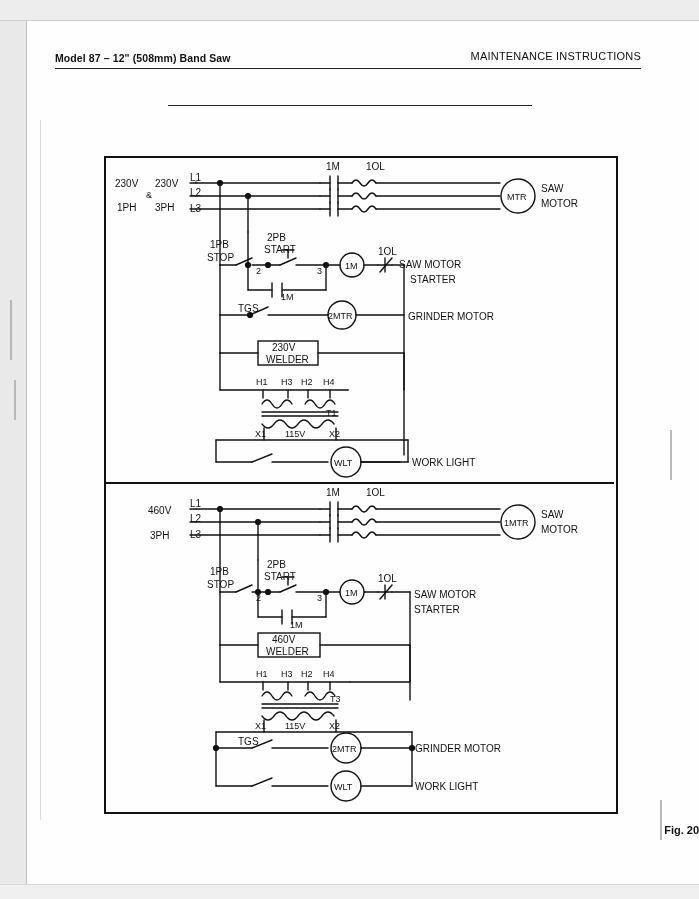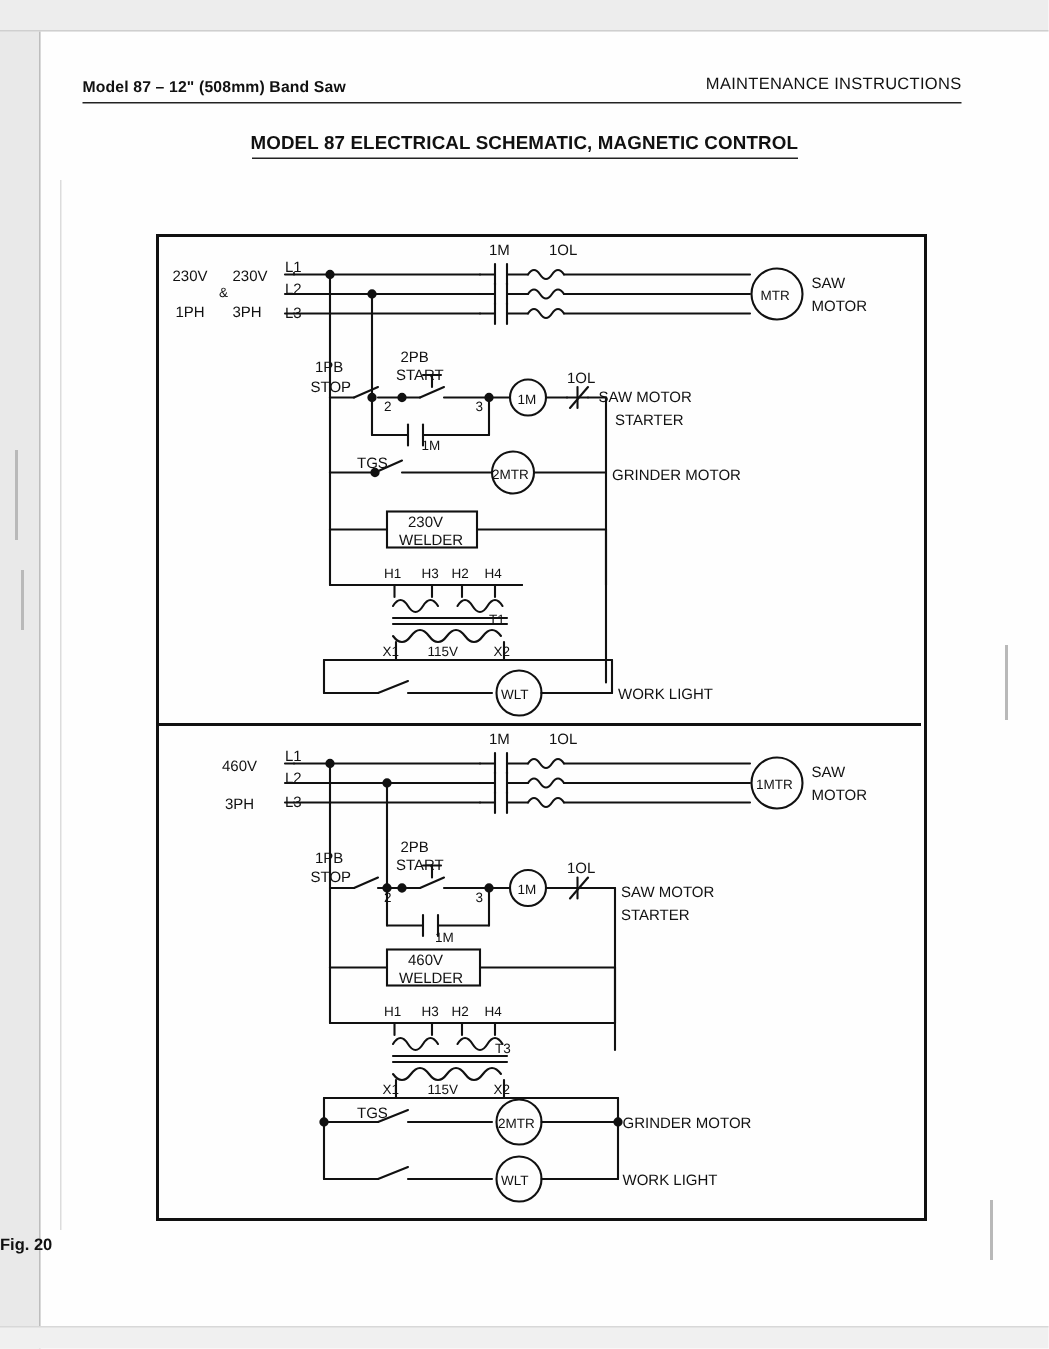--- a/index.html
+++ b/index.html
@@ -14,21 +14,21 @@
   .hdr-left{position:absolute;left:55px;top:52px;font-size:10.5px;font-weight:bold;color:#111;letter-spacing:0.1px;}
   .hdr-right{position:absolute;right:58px;top:50px;font-size:11px;font-weight:normal;color:#111;letter-spacing:0.2px;}
   .hdr-rule{position:absolute;left:55px;top:68px;width:586px;height:1px;background:#222;}
 
   .title{position:absolute;left:0;top:88px;width:699px;text-align:center;font-size:12.5px;font-weight:bold;color:#111;letter-spacing:0.1px;}
   .title-u{position:absolute;left:168px;top:105px;width:364px;height:1px;background:#222;}
 
   .frame{position:absolute;left:104px;top:156px;width:510px;height:654px;border:2px solid #111;}
   .frame-div{position:absolute;left:104px;top:482px;width:510px;height:2px;background:#111;}
 
-  .fig{position:absolute;left:0;top:824px;width:699px;text-align:left;font-size:11px;font-weight:bold;color:#111;}
+  .fig{position:absolute;left:0;top:824px;width:699px;text-align:right;font-size:11px;font-weight:bold;color:#111;}
   .pageno{position:absolute;left:0;top:880px;width:699px;text-align:center;font-size:10px;font-weight:bold;color:#111;}
 
   svg.diagram{position:absolute;left:0;top:0;width:699px;height:899px;pointer-events:none;}
   svg.diagram text{font-family:"Liberation Sans",sans-serif;fill:#111;}
   .lbl{font-size:10px;}
   .lbl-s{font-size:9px;}
 </style>
 </head>
 <body>
 
@@ -39,21 +39,20 @@
   <div class="speck" style="left:10px;top:300px;width:2px;height:60px;"></div>
   <div class="speck" style="left:14px;top:380px;width:2px;height:40px;"></div>
   <div class="speck" style="left:670px;top:430px;width:2px;height:50px;"></div>
   <div class="speck" style="left:660px;top:800px;width:2px;height:40px;"></div>
   <div class="speck" style="left:40px;top:120px;width:1px;height:700px;background:#dcdcdc;"></div>
 
   <div class="hdr-left">Model 87 – 12" (508mm) Band Saw</div>
   <div class="hdr-right">MAINTENANCE INSTRUCTIONS</div>
   <div class="hdr-rule"></div>
 
-  <div class="title">MODEL 87 ELECTRICAL SCHEMATIC, MAGNETIC CONTROL</div>
   <div class="title-u"></div>
 
   <div class="frame"></div>
   <div class="frame-div"></div>
 
   <svg class="diagram" viewBox="0 0 699 899">
     <g stroke="#111" stroke-width="1.4" fill="none" stroke-linecap="round">
 
       <line x1="196" y1="182" x2="196" y2="182"></line>
 

